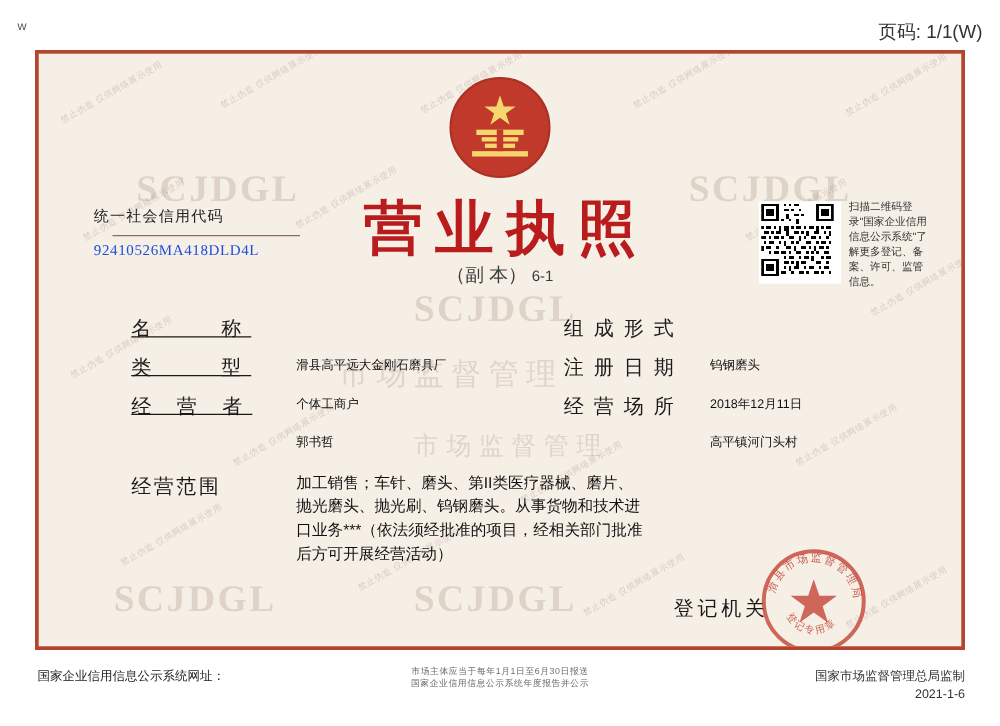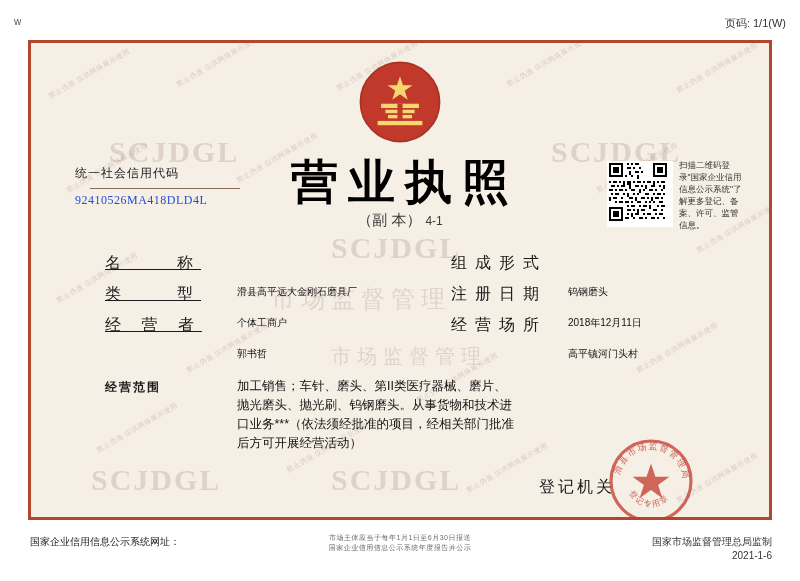--- a/index.html
+++ b/index.html
@@ -21,21 +21,21 @@
     position: absolute;
     left: 14px;
     top: 16px;
     font-size: 10px;
     color: #555;
   }
   .page-mark-right {
     position: absolute;
     right: 14px;
     top: 16px;
-    font-size: 11px;
+    font-size: 15px;
     color: #333;
   }
   .footer {
     position: absolute;
     left: 0;
     right: 0;
     bottom: 6px;
     height: 40px;
     font-size: 10px;
     color: #333;
@@ -140,21 +140,21 @@
   }
 
   .title {
     position: absolute;
     left: 50%;
     transform: translateX(-50%);
     top: 108px;
     font-family: "Liberation Serif", serif;
     font-size: 47px;
     font-weight: bold;
-    color: #000000;
+    color: #b91c1c;
     letter-spacing: 10px;
     text-indent: 10px;
     white-space: nowrap;
   }
   .subtitle {
     position: absolute;
     left: 50%;
     transform: translateX(-50%);
     top: 168px;
     font-size: 15px;
@@ -236,24 +236,23 @@
   }
   .col-l-label { left: 74px; width: 150px; text-decoration: underline; }
   .col-l-value { left: 206px; }
   .col-r-label { left: 420px; width: 150px; }
   .col-r-value { left: 537px; }
 
   .scope-label {
     position: absolute;
     left: 74px;
     top: 336px;
-    font-size: 12px;
+    font-size: 16px;
     color: #1a1a1a;
     letter-spacing: 2px;
-    font-weight: bold;
   }
   .scope-value {
     position: absolute;
     left: 206px;
     top: 334px;
     width: 280px;
     font-size: 12.5px;
     line-height: 19px;
     color: #111;
   }
@@ -454,21 +453,21 @@
           <rect x="21" y="27" width="2" height="1"></rect>
           <rect x="24" y="27" width="1" height="1"></rect>
         <rect x="27" y="27" width="1" height="1"></rect>
       </g>
     </svg>
   </div>
   <div class="qr-note">扫描二维码登录"国家企业信用信息公示系统"了解更多登记、备案、许可、监管信息。</div>
 
   <div class="title">营业执照</div>
   <div class="subtitle">
-    <span>（副 本）</span><span class="num">4-1</span>
+    <span>（副 本）</span><span class="num">6-1</span>
   </div>
 
   <div class="fields">
     <div class="row">
       <div class="lbl col-l-label">名　　称</div>
       <div class="val col-l-value">滑县高平远大金刚石磨具厂</div>
       <div class="lbl col-r-label">组成形式</div>
       <div class="val col-r-value">钨钢磨头</div>
     </div>
     <div class="row">

